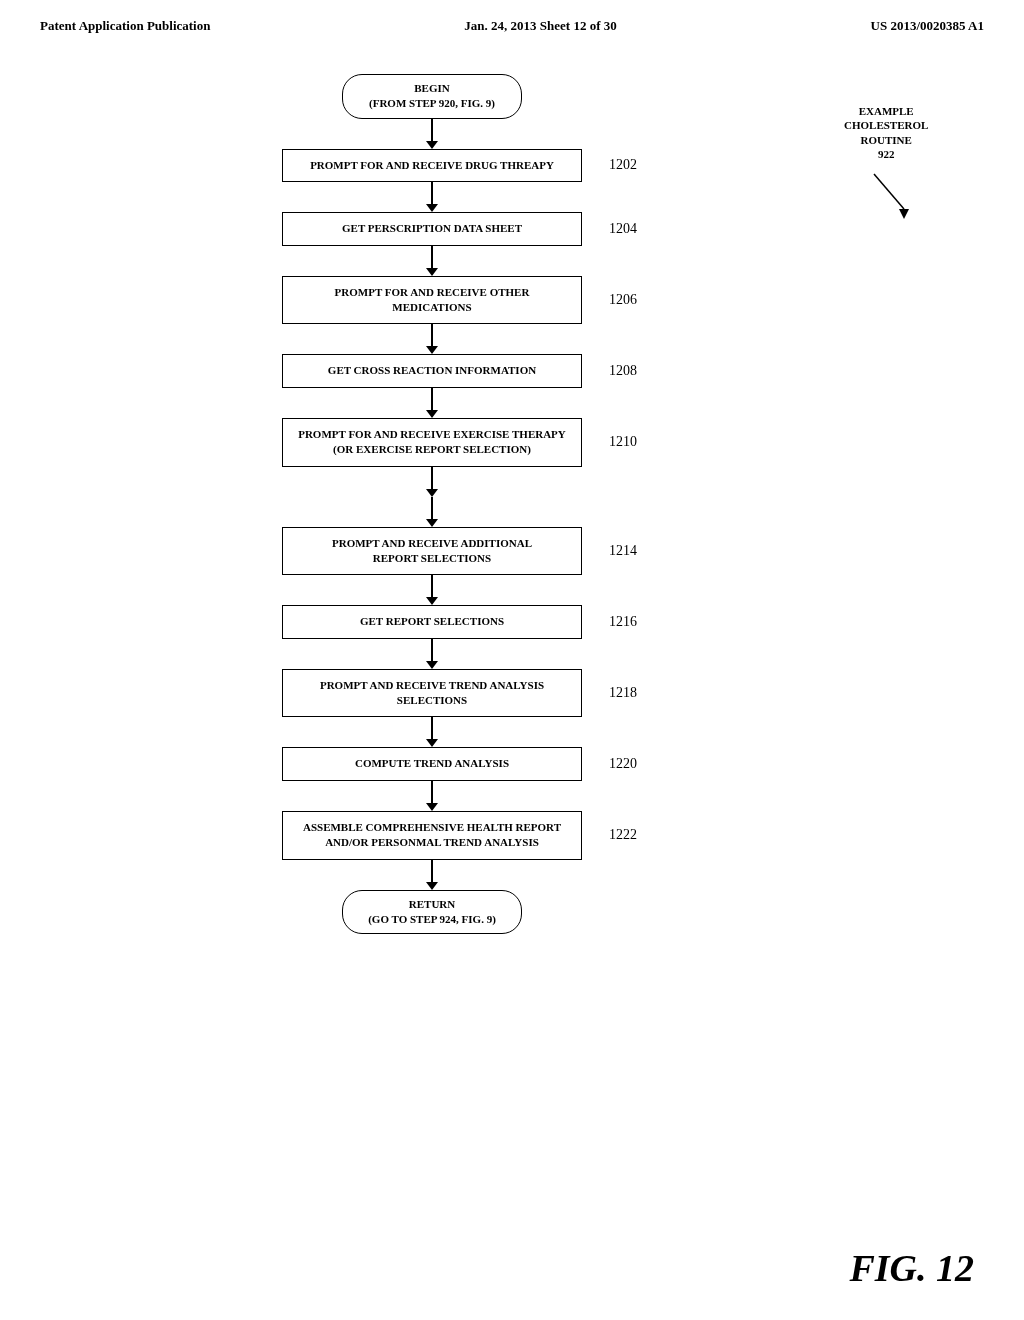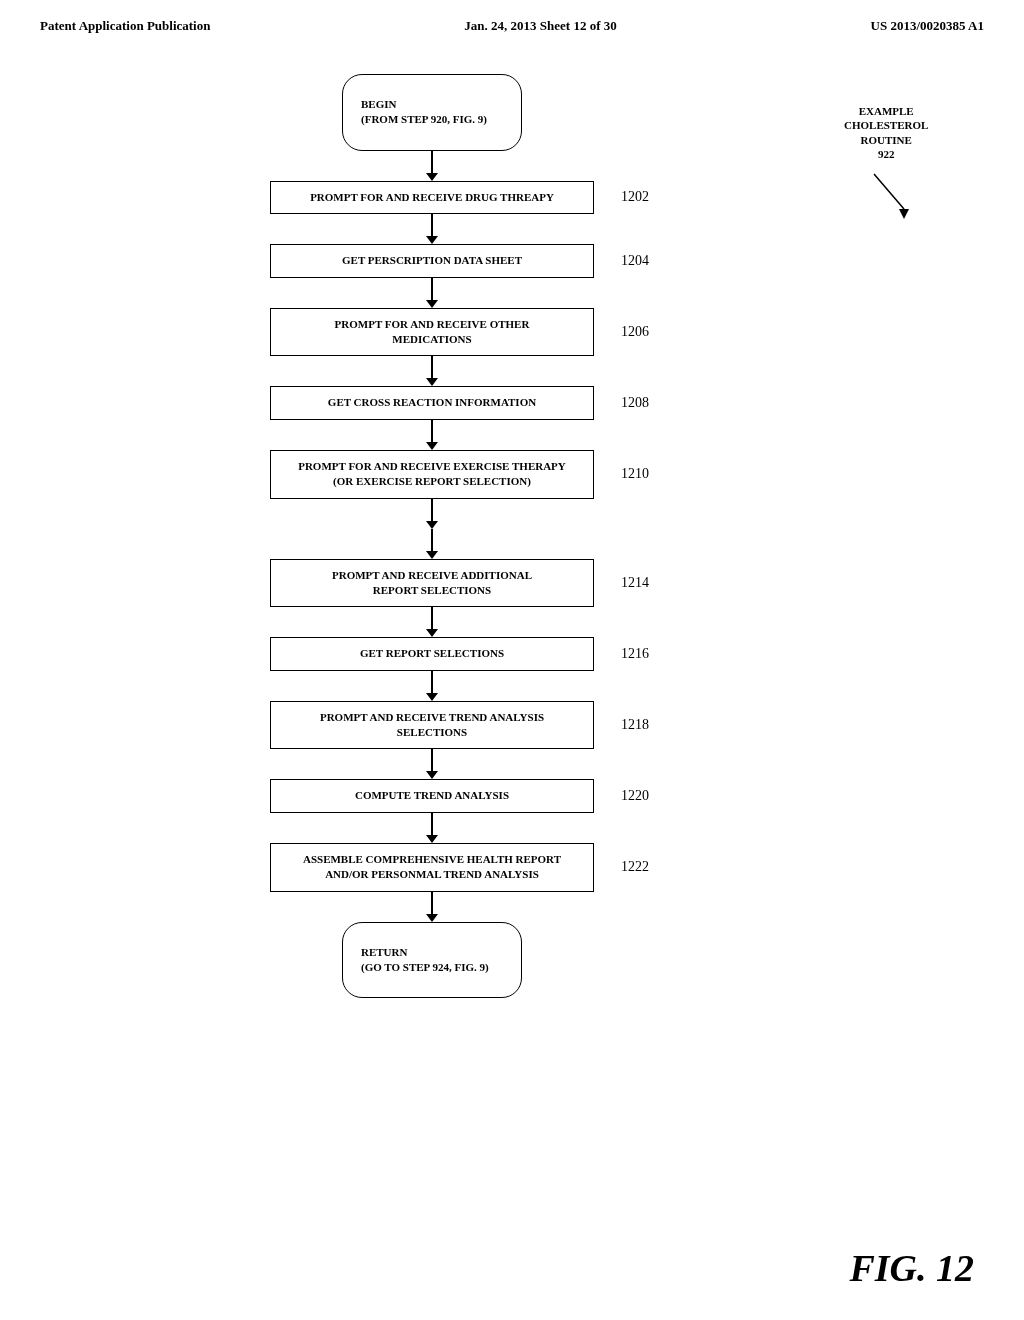--- a/index.html
+++ b/index.html
@@ -57,37 +57,37 @@
 
     .annotation-arrow {
       margin-top: 8px;
       margin-left: 30px;
     }
 
     
     .fc-start-end {
       border: 1.5px solid #000;
       border-radius: 20px;
-      padding: 22px 18px;
-      text-align: left;
+      padding: 6px 18px;
+      text-align: center;
       font-size: 11px;
       font-weight: bold;
       min-width: 180px;
       max-width: 250px;
       line-height: 1.4;
       background: #fff;
     }
 
     .fc-process {
       border: 1.5px solid #000;
       padding: 8px 12px;
       text-align: center;
       font-size: 11px;
       font-weight: bold;
-      width: 324px;
+      width: 300px;
       line-height: 1.4;
       background: #fff;
     }
 
     .fc-arrow {
       display: flex;
       flex-direction: column;
       align-items: center;
       position: relative;
     }

